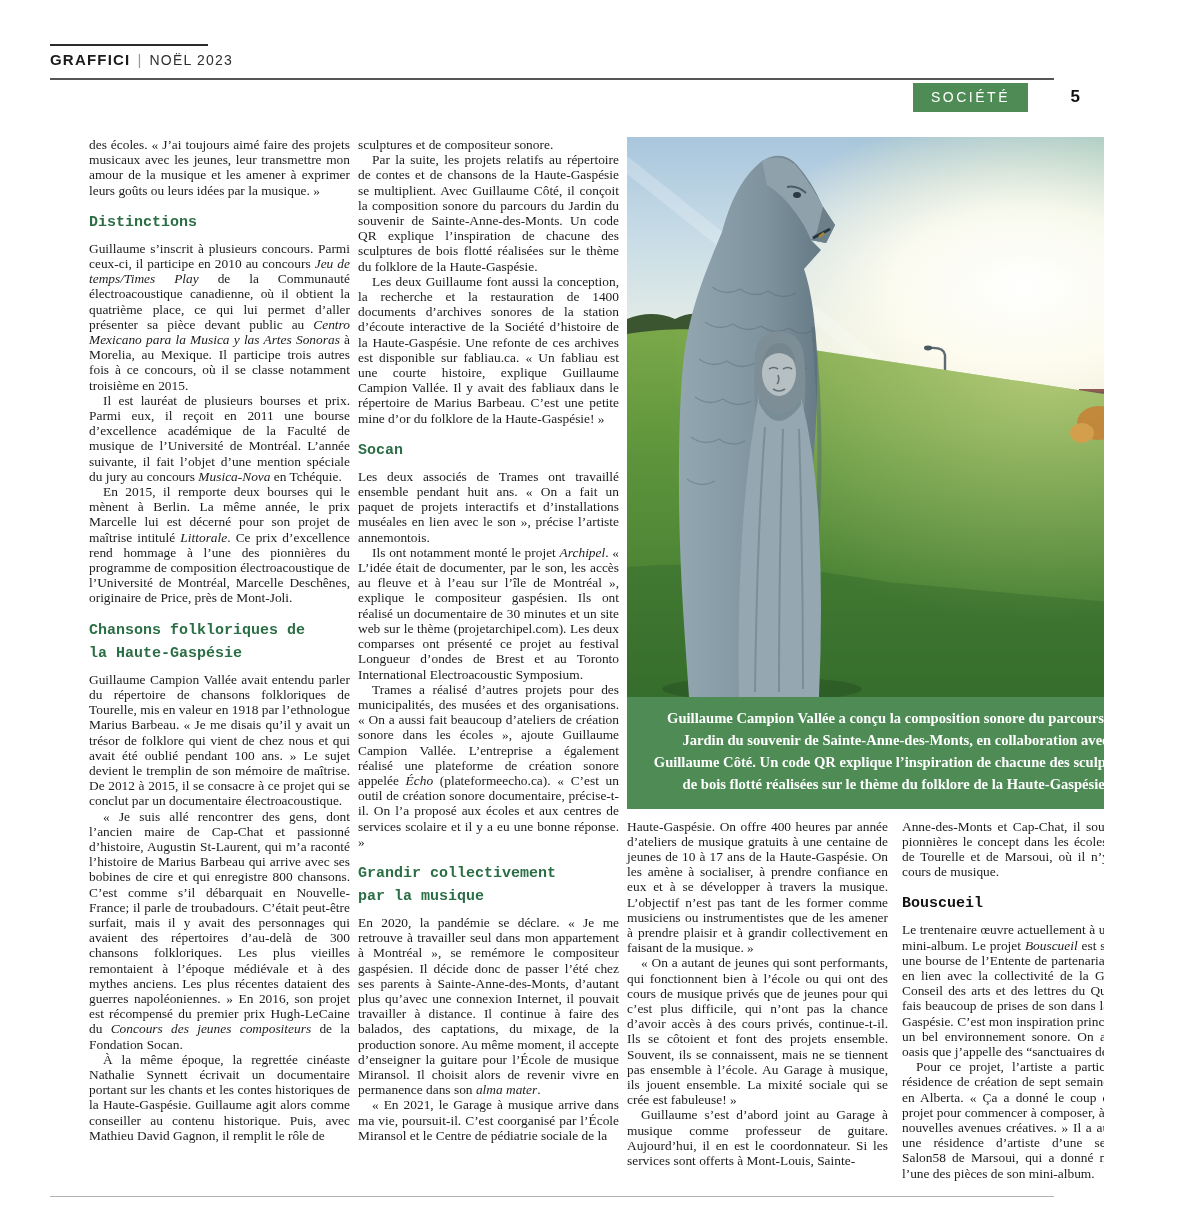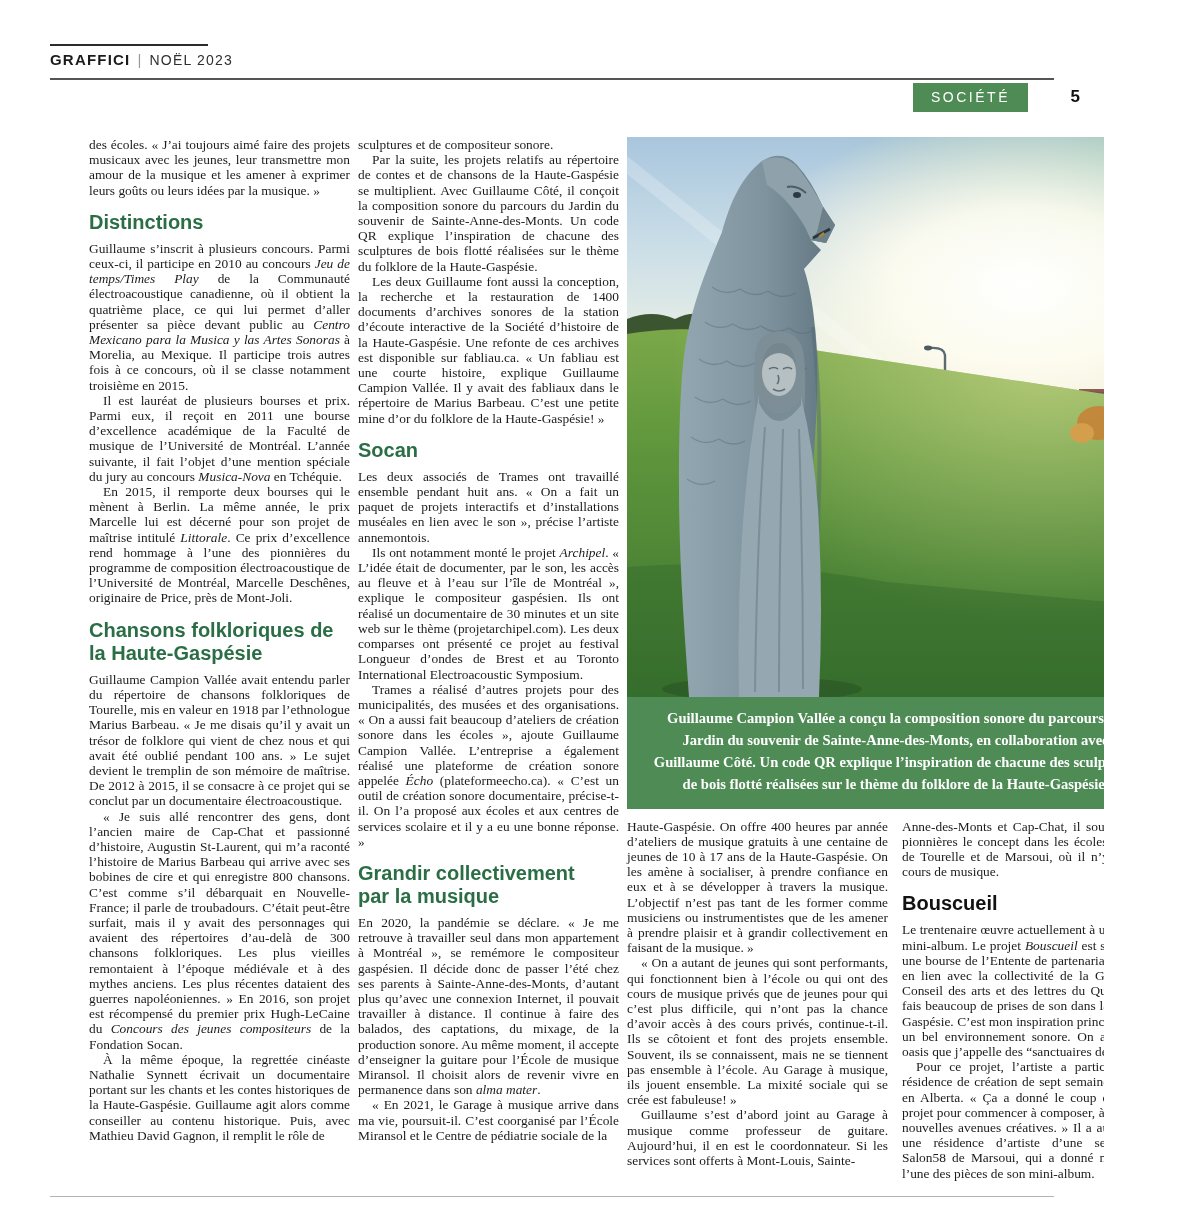--- a/index.html
+++ b/index.html
@@ -22,22 +22,22 @@
   .pageno { position:absolute; top:87px; right:24px; font-family:"Liberation Sans", sans-serif; font-weight:bold; font-size:17px; color:#111; }
 
   
   .content { position:absolute; left:50px; top:137px; width:1088px; display:flex; gap:8px;margin-left:39px; }
   .col { flex:0 0 261px; width:261px; }
   .right-half { flex:0 0 537px; width:537px; }
   .para { margin:0; font-size:13.4px; line-height:15.2px; text-align:justify; }
   .para + .para { text-indent:14px; }
   .para i { font-style:italic; }
   .section-heading {
-    font-size:20px; line-height:23px; font-weight:bold; color:#2b6e45;
-    margin:13px 0 7px; font-family:Liberation Sans, sans-serif;
+    font-size:15px; line-height:23px; font-weight:bold; color:#2b6e45;
+    margin:13px 0 7px; font-family:Liberation Mono, monospace;
   }
   .section-heading.dark { color:#121212; }
   .col > .section-heading:first-child { margin-top:0; }
 
   
   .figure { position:relative; width:537px; }
   .photo-svg { display:block; width:537px; height:560px; }
   .caption {
     background:#4e8b55; color:#ffffff; font-weight:bold; font-size:14.6px;
     line-height:1.5; text-align:center; padding:11px 26px 13px; margin:0;

